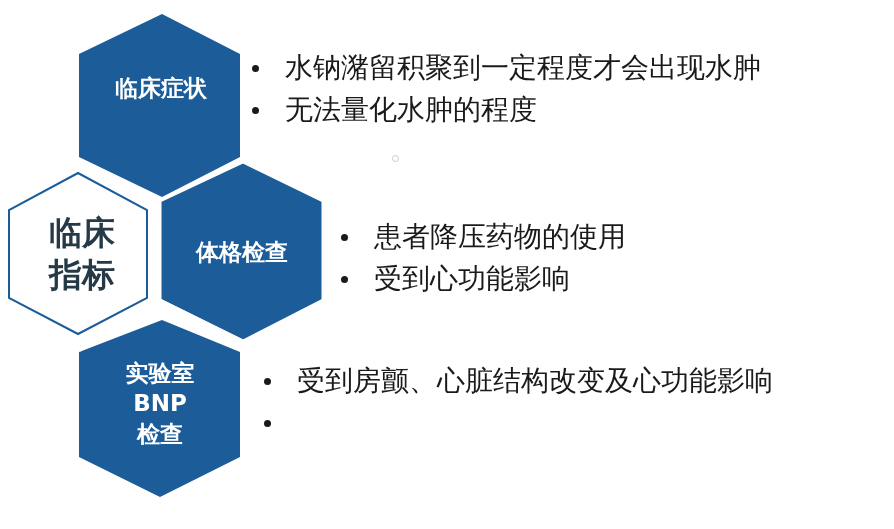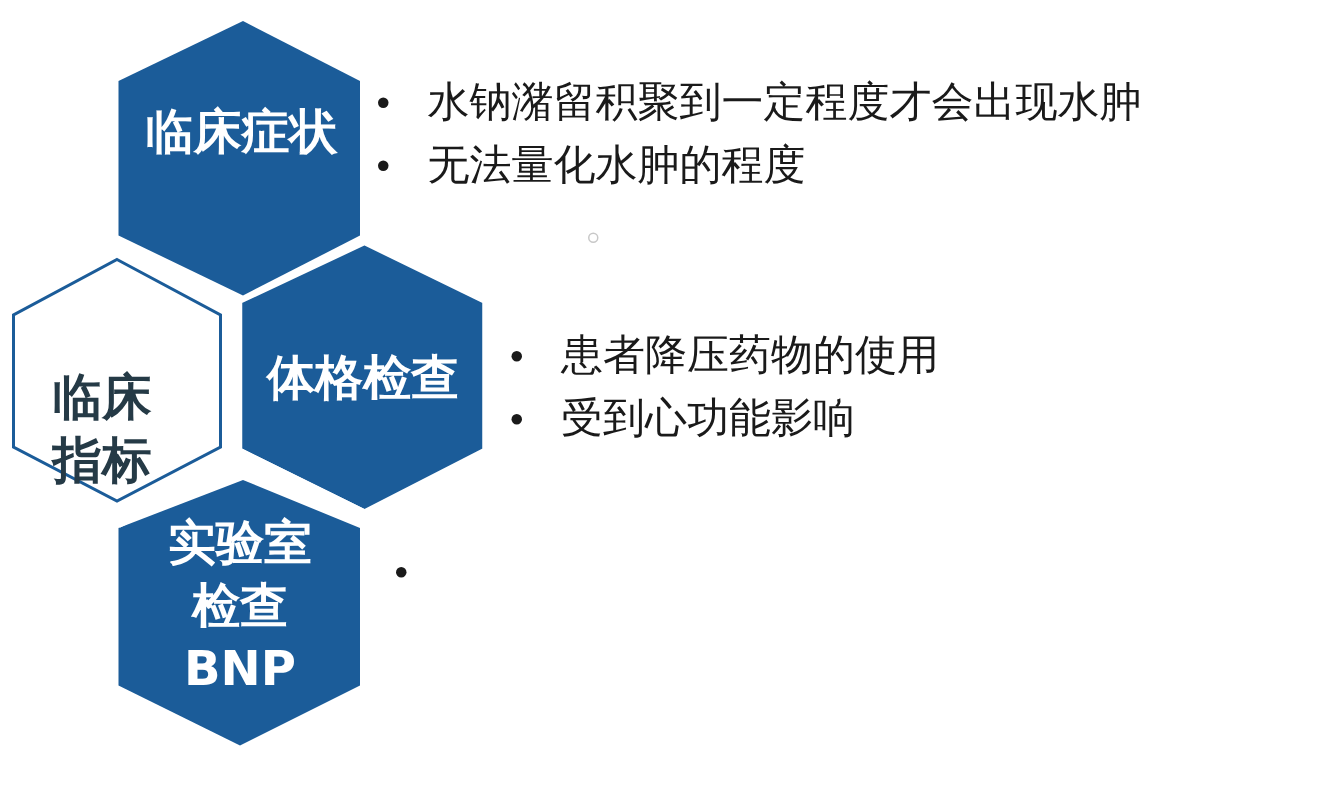--- a/index.html
+++ b/index.html
@@ -12,21 +12,21 @@
     #stage { position: absolute; left: 0; top: 0; width: 894px; height: 529px; }
     svg.hexes { position: absolute; left: 0; top: 0; }
     .hex-label {
       position: absolute;
       text-align: center;
       font-weight: bold;
       line-height: 1.22;
       white-space: nowrap;
       transform: translate(-50%, -50%);
     }
-    .hex-label.filled { color: #ffffff; font-size: 32px; }
+    .hex-label.filled { color: #ffffff; font-size: 23px; }
     .hex-label.outline { color: #253a46; font-size: 33px; line-height: 1.28; }
     .hex-label div { display: block; }
     .bullets {
       position: absolute;
       margin: 0; padding: 0;
       list-style: none;
       color: #1a1a1a;
       font-size: 28px;
     }
     .bullets li {
@@ -63,33 +63,33 @@
     <line x1="79" y1="350" x2="160" y2="310" stroke="#ffffff" stroke-width="4"></line>
 
     <polygon points="78,173 147,210 147,298 78,334 9,298 9,210" fill="#ffffff" stroke="#ffffff" stroke-width="8"></polygon>
     <polygon points="78,173 147,210 147,298 78,334 9,298 9,210" fill="#ffffff" stroke="#1b5c99" stroke-width="2"></polygon>
   </svg>
 
   <div class="hex-label filled" style="left:161px; top:88px;">
     <div>临床症状</div>
   </div>
 
-  <div class="hex-label outline" style="left:68px; top:254px;margin-top:32px;">
+  <div class="hex-label outline" style="left:82px; top:254px;">
     <div>临床</div>
     <div>指标</div>
   </div>
 
   <div class="hex-label filled" style="left:242px; top:252px;">
     <div>体格检查</div>
   </div>
 
   <div class="hex-label filled" style="left:160px; top:404px; line-height:1.32;">
     <div>实验室</div>
+    <div>BNP</div>
     <div>检查</div>
-    <div>BNP</div>
   </div>
 
   <ul class="bullets" style="left:252px; top:47px;">
     <li>
       <span class="dot"></span>
       <span>水钠潴留积聚到一定程度才会出现水肿</span>
     </li>
     <li>
       <span class="dot"></span>
       <span>无法量化水肿的程度</span>
@@ -103,17 +103,21 @@
     </li>
     <li>
       <span class="dot"></span>
       <span>受到心功能影响</span>
     </li>
   </ul>
 
   <ul class="bullets" style="left:264px; top:360px;">
     <li>
       <span class="dot"></span>
+      <span>受到房颤、心脏结构改变及心功能影响</span>
+    </li>
+    <li>
+      <span class="dot"></span>
     </li>
   </ul>
 
   <div class="tiny-circle"></div>
 </div>
 
 </body></html>

